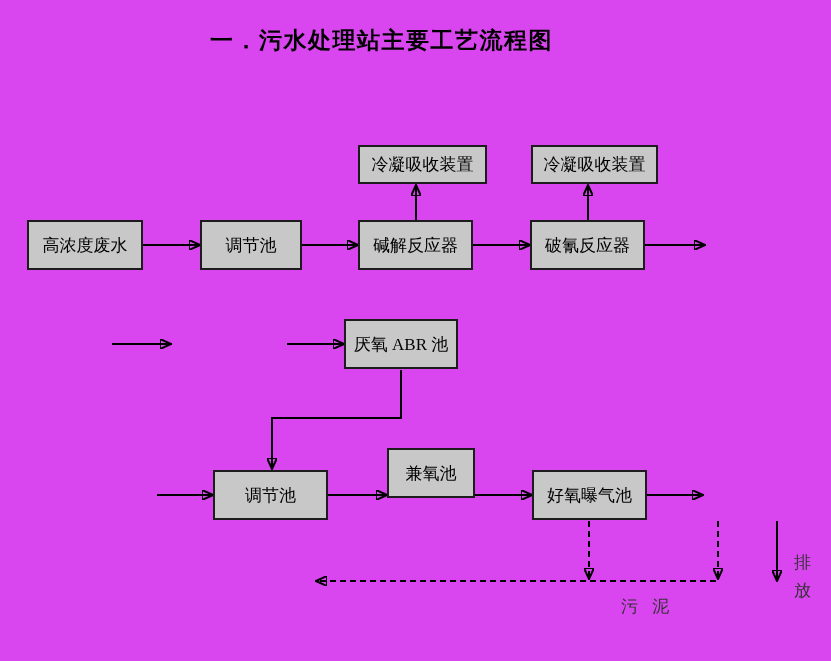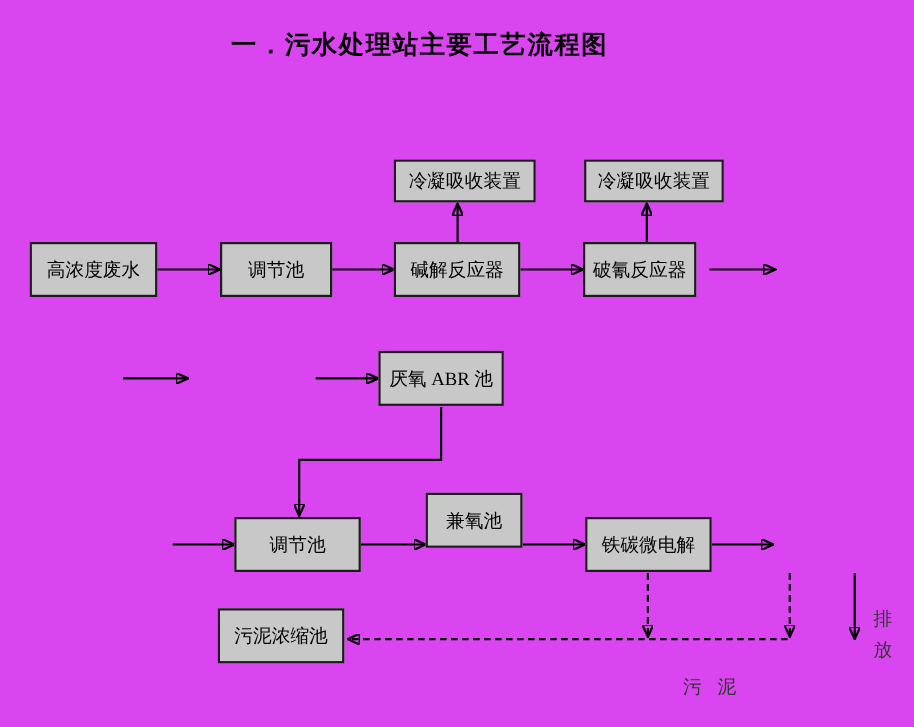--- a/index.html
+++ b/index.html
@@ -18,21 +18,21 @@
     background:var(--box-fill,#c8c8c8);
     border:2px solid var(--box-border,#1c1c1c);
     display:flex;align-items:center;justify-content:center;
     font-size:17px;color:#000;white-space:nowrap;
   }
   svg.connectors{position:absolute;left:0;top:0}
   svg.connectors path{stroke:var(--line,#000000);stroke-width:2;fill:none}
   svg.connectors path.dashed{stroke-dasharray:6,4}
   .anno{position:absolute;color:#333;font-size:17px}
   .anno-discharge{left:794px;top:549px;width:22px;line-height:28px;word-break:break-all}
-  .anno-sludge{left:621px;top:613px;letter-spacing:5px;white-space:pre}
+  .anno-sludge{left:621px;top:595px;letter-spacing:5px;white-space:pre}
 </style>
 </head>
 <body>
 
 <div class="stage">
 
   <div class="title">一．污水处理站主要工艺流程图</div>
 
   <svg class="connectors" width="831" height="661" viewBox="0 0 831 661">
     <defs>
@@ -58,26 +58,25 @@
     <path class="dashed" d="M718,521 L718,579" marker-end="url(#ah)"></path>
     <path class="dashed" d="M716,581 L316,581" marker-end="url(#ah)"></path>
   </svg>
 
   <div class="node" style="left:358px;top:145px;width:129px;height:39px">冷凝吸收装置</div>
   <div class="node" style="left:531px;top:145px;width:127px;height:39px">冷凝吸收装置</div>
 
   <div class="node" style="left:27px;top:220px;width:116px;height:50px">高浓度废水</div>
   <div class="node" style="left:200px;top:220px;width:102px;height:50px">调节池</div>
   <div class="node" style="left:358px;top:220px;width:115px;height:50px">碱解反应器</div>
-  <div class="node" style="left:530px;top:220px;width:103px;height:50px">破氰反应器</div>
+  <div class="node" style="left:530px;top:220px;width:115px;height:50px">破氰反应器</div>
 
   <div class="node" style="left:344px;top:319px;width:114px;height:50px">厌氧 ABR 池</div>
 
   <div class="node" style="left:213px;top:470px;width:115px;height:50px">调节池</div>
   <div class="node" style="left:387px;top:448px;width:88px;height:50px">兼氧池</div>
-  <div class="node" style="left:532px;top:470px;width:115px;height:50px">铁碳微电解</div>
+  <div class="node" style="left:532px;top:470px;width:115px;height:50px">好氧曝气池</div>
 
-  <div class="node" style="left:198px;top:553px;width:115px;height:50px">污泥浓缩池</div>
 
   <div class="anno anno-discharge">排放</div>
   <div class="anno anno-sludge">污 泥</div>
 
 </div>
 
 </body></html>

